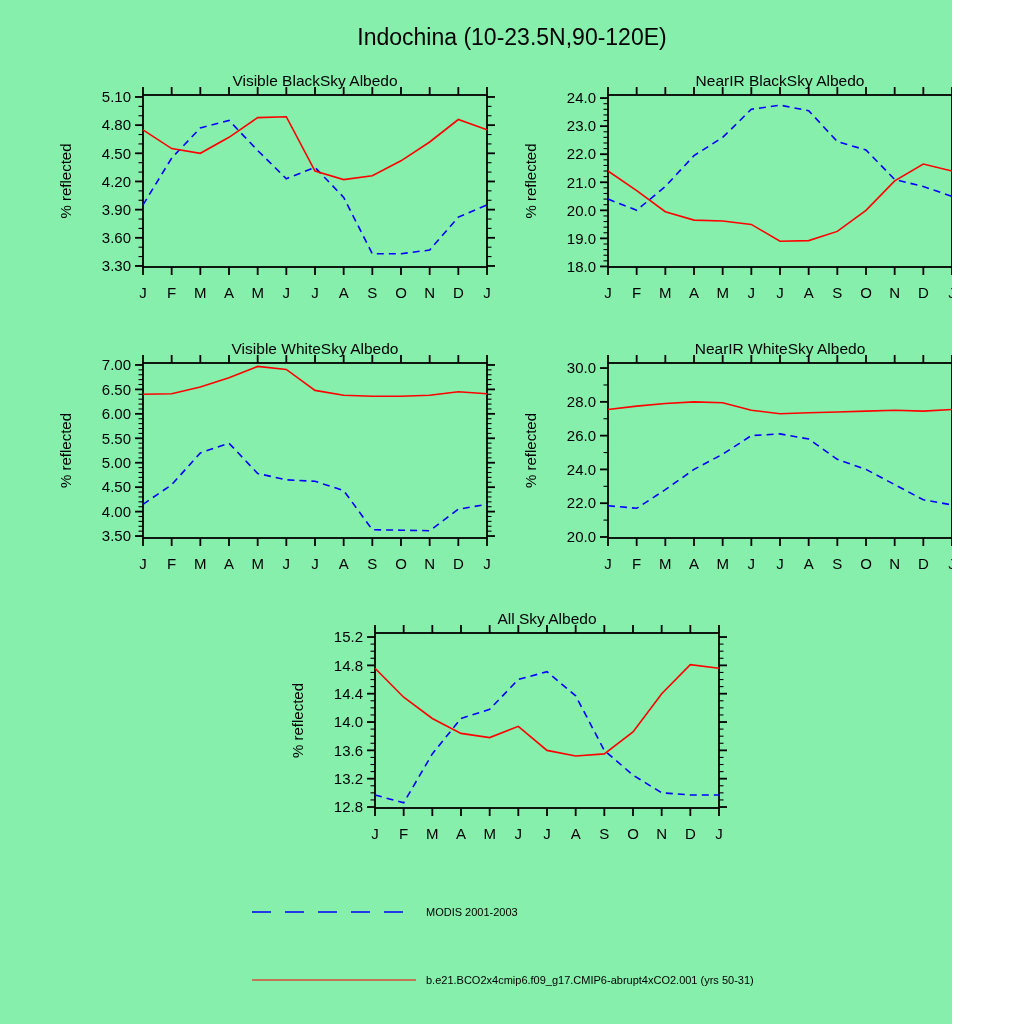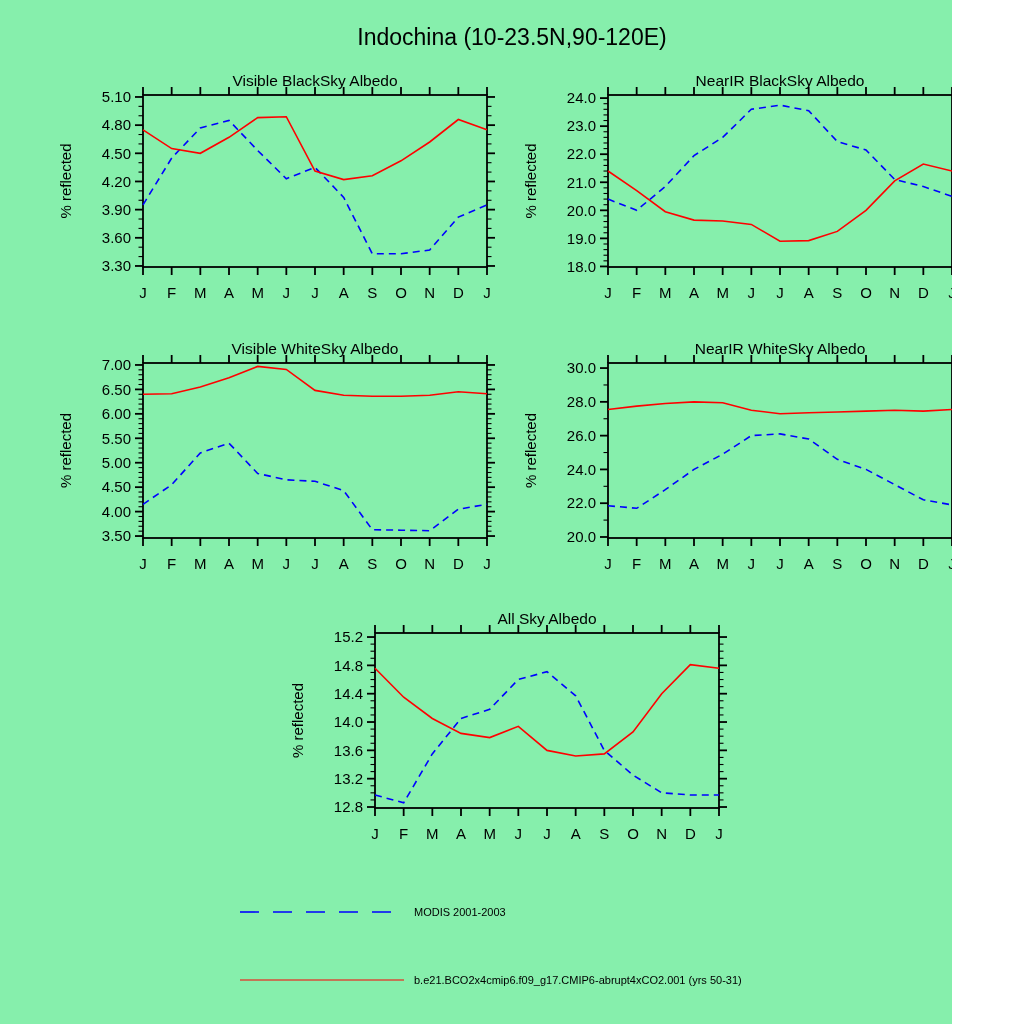--- a/index.html
+++ b/index.html
@@ -14,21 +14,21 @@
     position:absolute;
     left:0;top:24px;width:1024px;
     text-align:center;
     font-size:23px;
     color:#000;
     letter-spacing:0px;
   }
   #plot-svg{position:absolute;left:0;top:0;}
   .legend{position:absolute;left:234px;top:0;width:790px;height:0;}
   .legend-row{
-    position:absolute;left:4px;
+    position:absolute;left:16px;
     display:flex;align-items:center;
     height:16px;
   }
   .legend-row .legend-swatch{flex:0 0 auto;display:block;}
   .legend-label{
     margin-left:6px;
     font-size:11px;
     color:#000;
     white-space:nowrap;
   }

